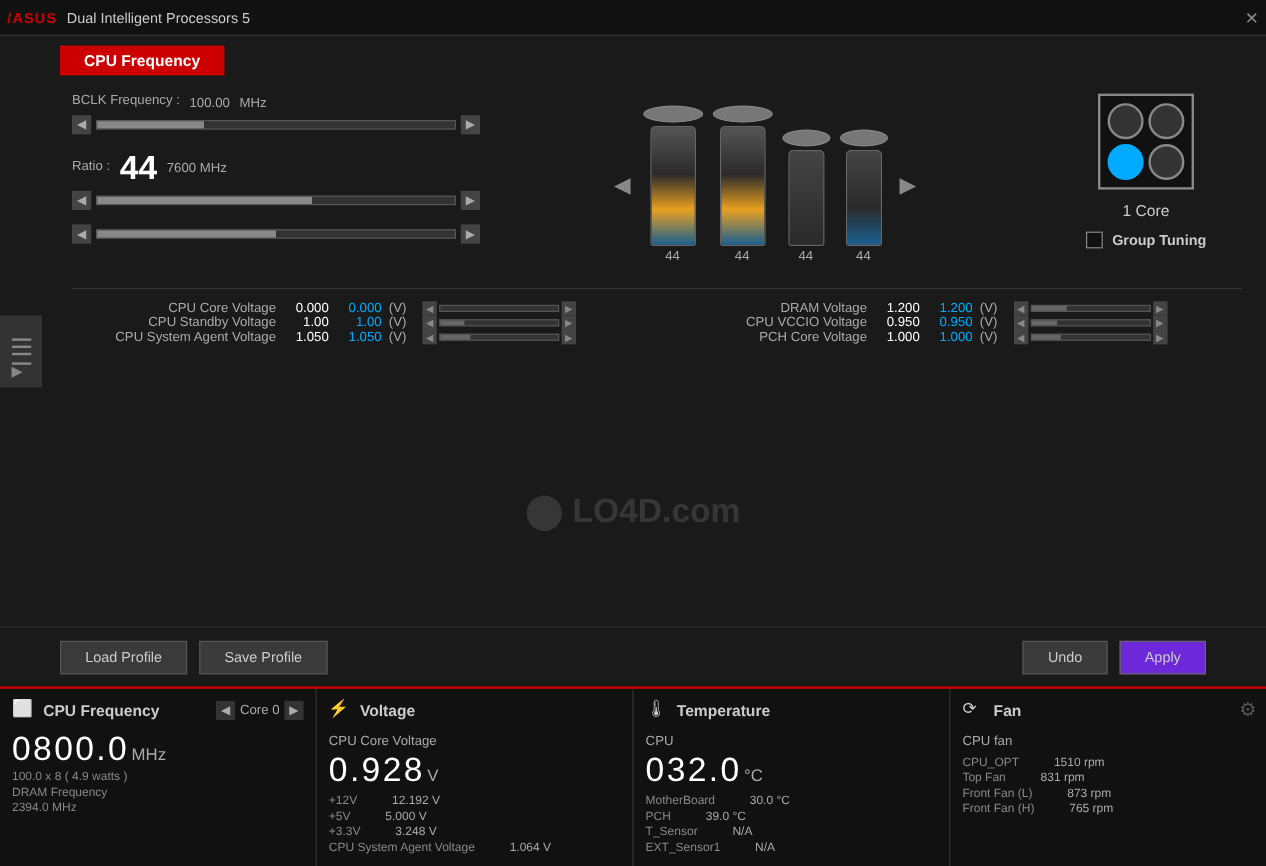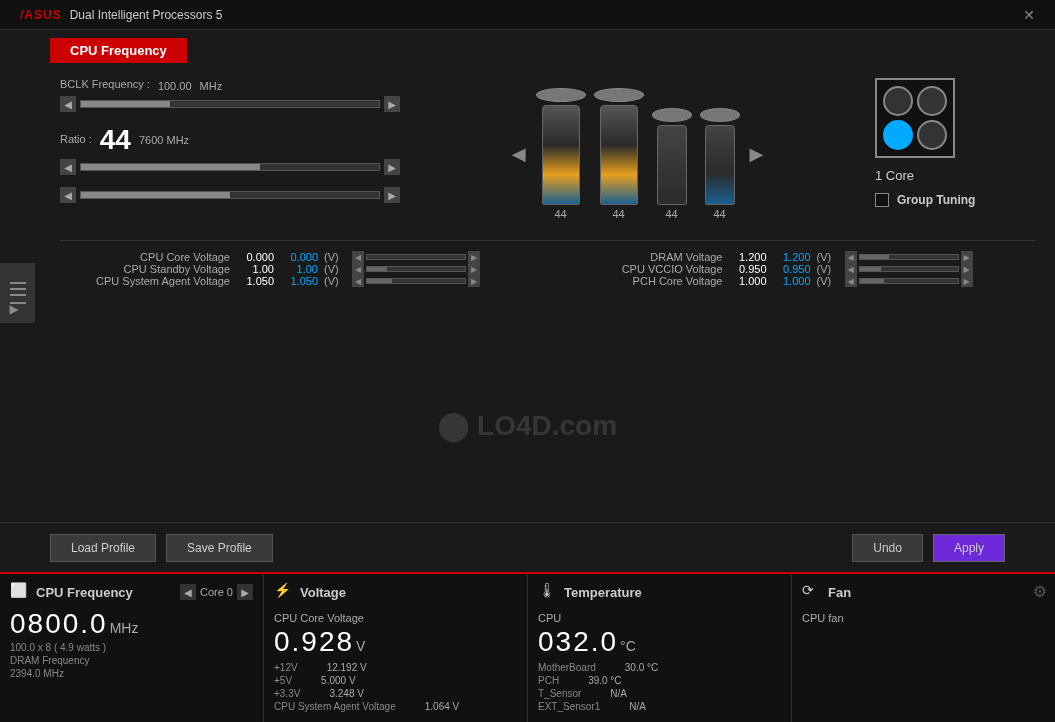--- a/index.html
+++ b/index.html
@@ -12,21 +12,21 @@
       overflow: hidden;
       position: relative;
     }
 
     
     .titlebar {
       height: 30px;
       background: #111;
       display: flex;
       align-items: center;
-      padding: 0 20px;
+      padding: 0 6px;
       justify-content: space-between;
       border-bottom: 1px solid #333;
     }
     .titlebar-left {
       display: flex;
       align-items: center;
       gap: 8px;
     }
     .asus-logo {
       color: #c00;
@@ -210,20 +210,21 @@
     .cyl-label {
       color: #aaa;
       font-size: 11px;
     }
 
     
     .core-selector-section {
       flex: 0 0 160px;
       display: flex;
       flex-direction: column;
+      align-items: center;
       gap: 10px;
     }
     .core-grid {
       width: 80px;
       height: 80px;
       border: 2px solid #888;
       display: grid;
       grid-template-columns: 1fr 1fr;
       grid-template-rows: 1fr 1fr;
       gap: 4px;
@@ -772,18 +773,36 @@
     </div>
 
     <div class="status-panel" style="position:relative">
       <div class="status-header">
         <span class="status-icon">⟳</span>
         <span class="status-title">Fan</span>
       </div>
       <div style="margin-bottom:4px;">
         <span style="font-size:11px;color:#aaa;">CPU fan</span>
       </div>
+      <div class="sensor-list">
+        <div class="sensor-row">
+          <span class="sensor-name">CPU_OPT</span>
+          <span class="sensor-value">1510 rpm</span>
+        </div>
+        <div class="sensor-row">
+          <span class="sensor-name">Top Fan</span>
+          <span class="sensor-value">831 rpm</span>
+        </div>
+        <div class="sensor-row">
+          <span class="sensor-name">Front Fan (L)</span>
+          <span class="sensor-value">873 rpm</span>
+        </div>
+        <div class="sensor-row">
+          <span class="sensor-name">Front Fan (H)</span>
+          <span class="sensor-value">765 rpm</span>
+        </div>
+      </div>
       <span class="gear-icon">⚙</span>
     </div>
 
   </div>
 
 </div>
 
 </body></html>

